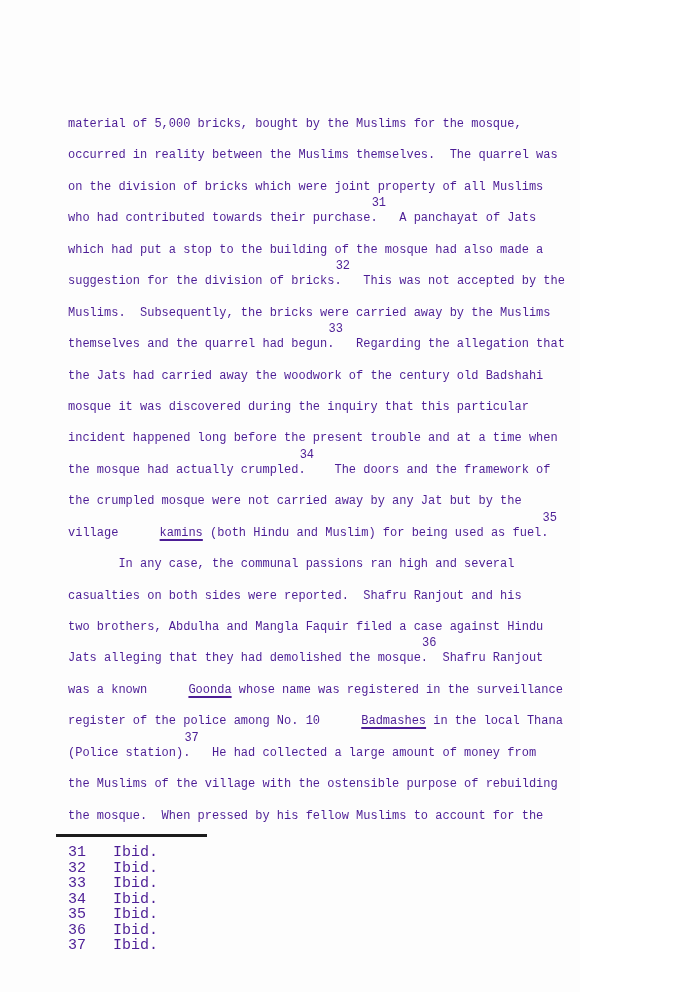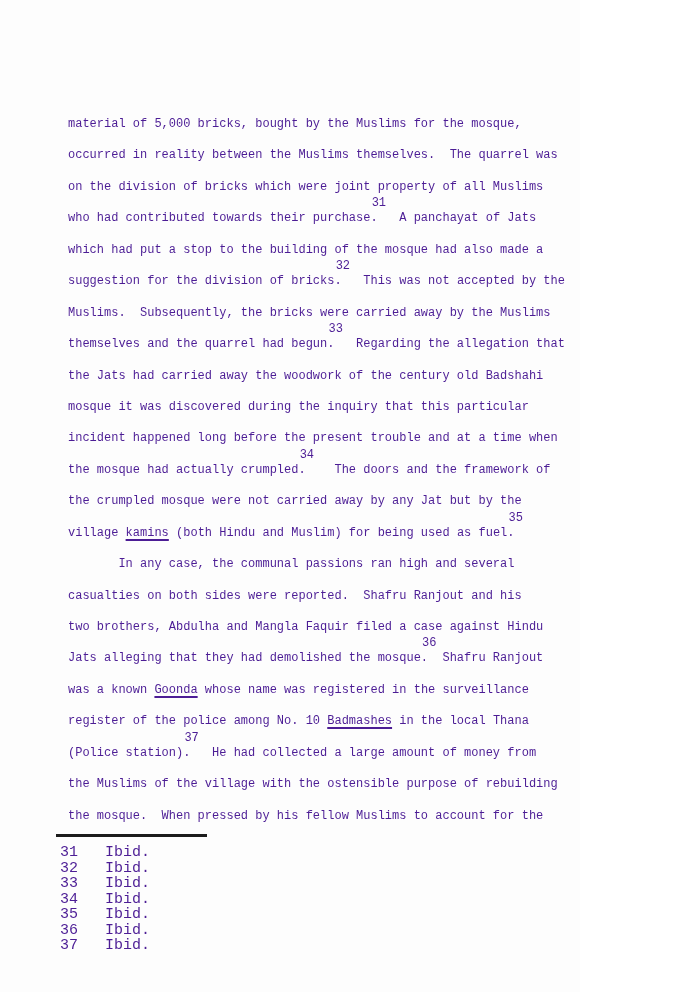--- a/index.html
+++ b/index.html
@@ -37,33 +37,34 @@
     overflow:visible;
     position:relative;
     top:-15px;
     left:-6px;
     white-space:pre;
   }
   .u {
     text-decoration:underline;
     text-decoration-thickness:2px;
     text-underline-offset:3px;
+    margin-left:34px;
   }
   .fn-sep {
     position:absolute;
     top:834px;
     left:56px;
     width:151px;
     height:3px;
     background:#1c1c1c;
   }
   .footnotes {
     position:absolute;
     top:845px;
-    left:60px;
+    left:68px;
     font-size:15px;
     line-height:15.5px;
     white-space:pre;
   }
   .fn-line { white-space:pre; }
   .fn-num { display:inline-block; width:45px; }
 </style>
 </head>
 <body>
 

